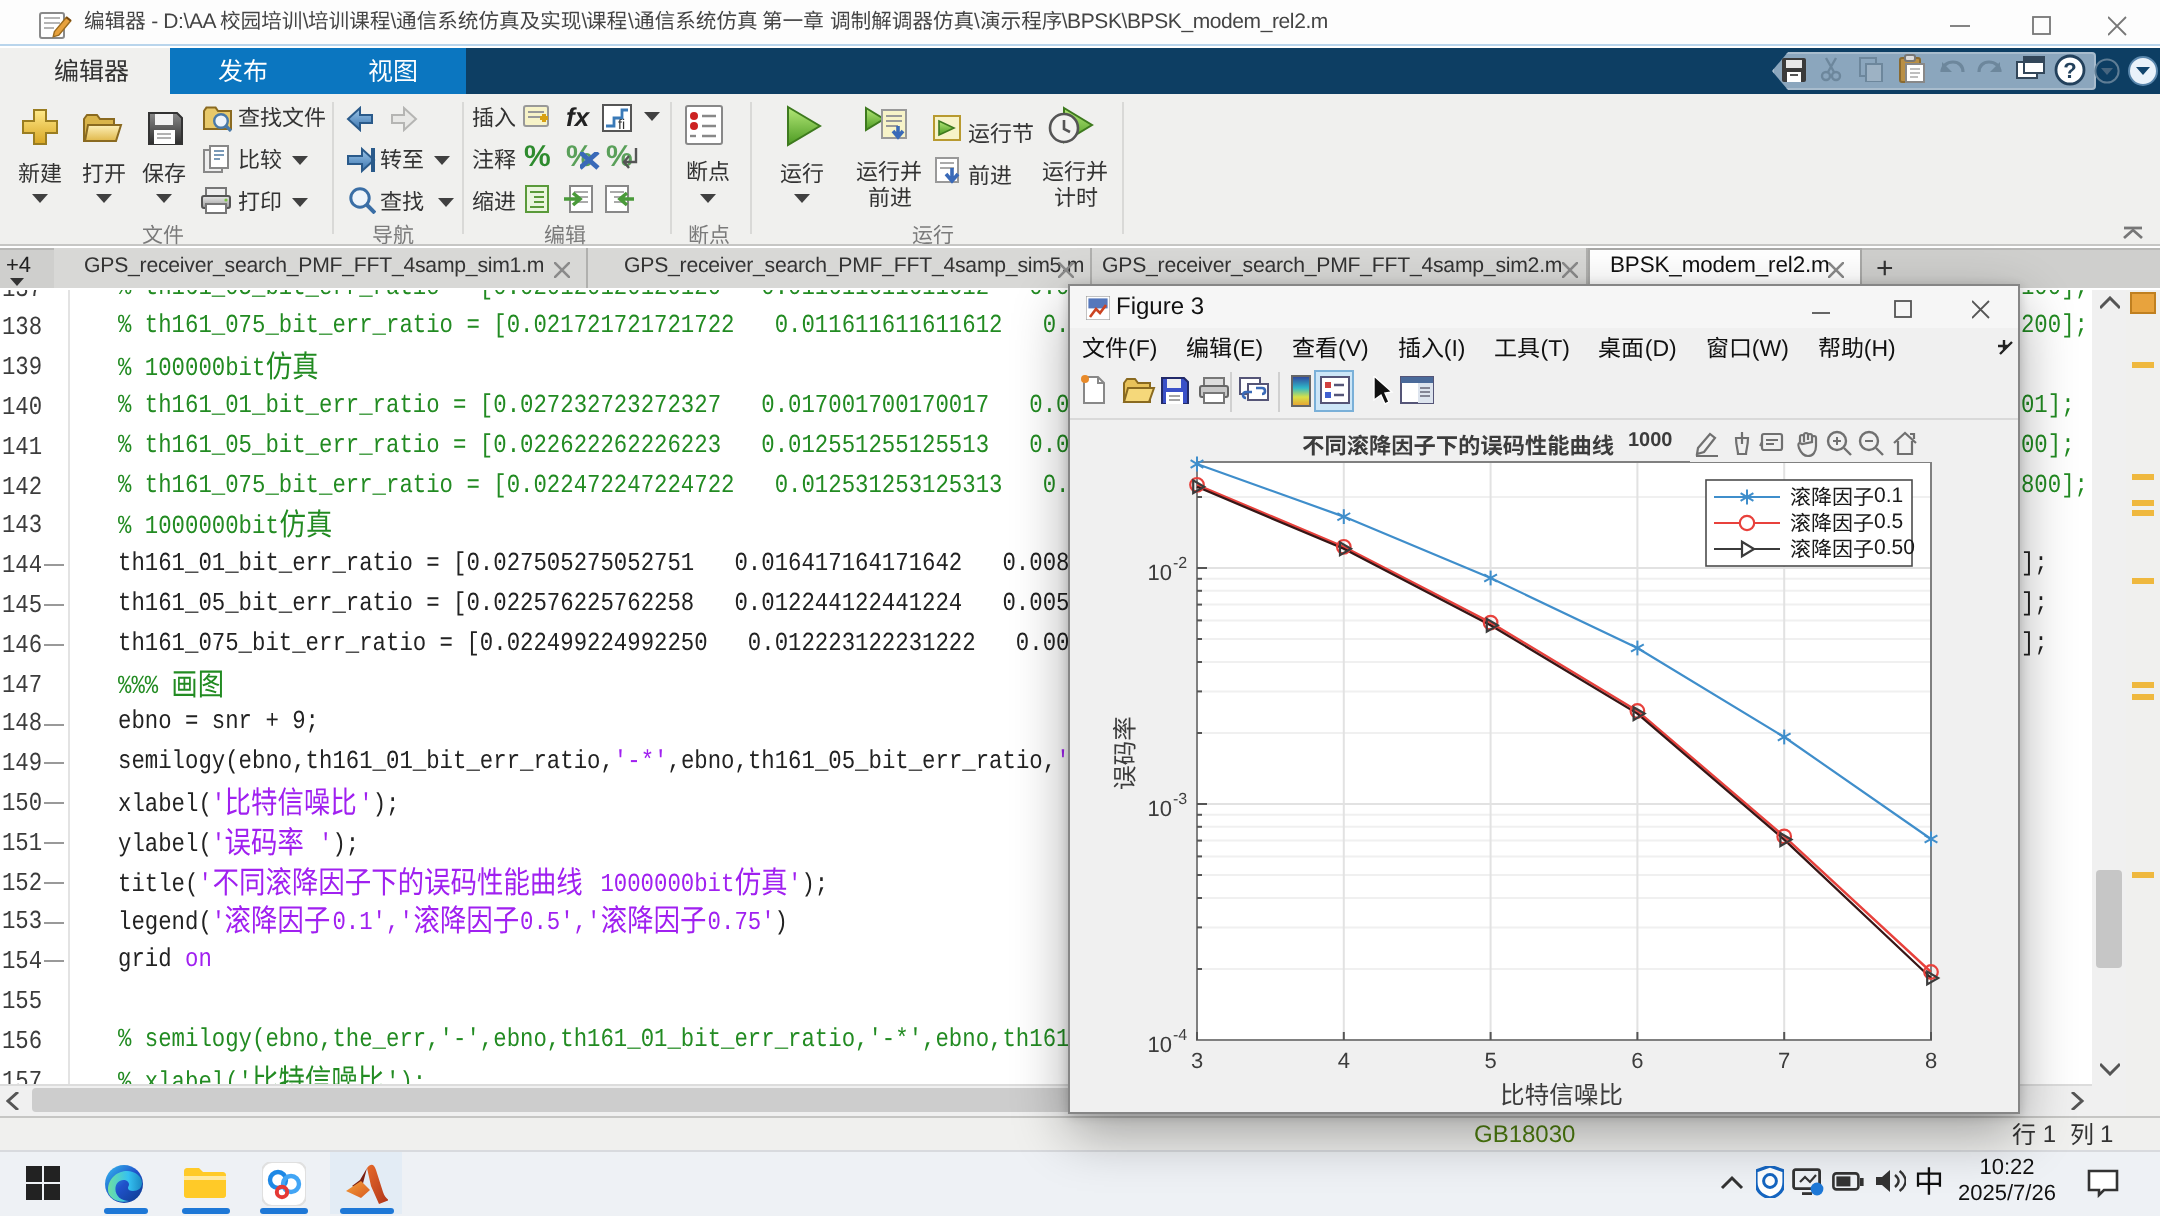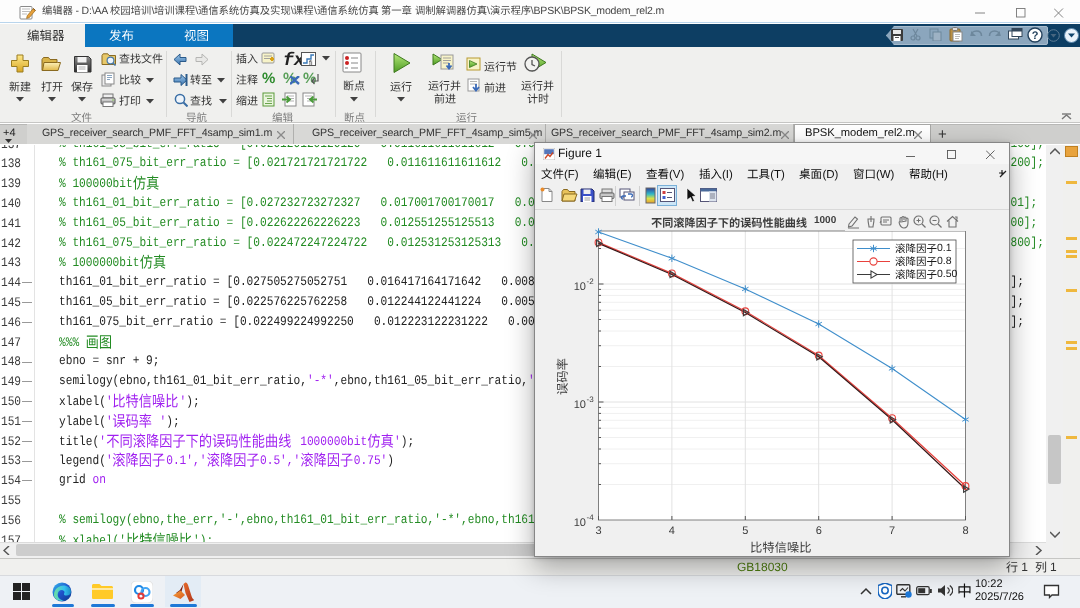--- a/index.html
+++ b/index.html
@@ -427,21 +427,21 @@
   </svg>
 <svg class="ab" style="left:236px;top:53px;" width="22" height="11" viewBox="0 0 2000 1000" fill="#333">
     <use href="#g63d2" transform="translate(0,880) scale(1,-1)"></use>
     <use href="#g5165" transform="translate(1000,880) scale(1,-1)"></use>
   </svg>
 <svg class="ab" style="left:261px;top:52px;" width="15" height="14" viewBox="0 0 15 14">
     <rect x="1" y="1" width="12" height="10" rx="1" fill="#f7f3c8" stroke="#999"></rect>
     <path d="M3 4h8M3 6.5h8" stroke="#999" stroke-width="0.9"></path>
     <path d="M9 7h4M11 5v4" stroke="#d8a012" stroke-width="2"></path>
   </svg>
-<div class="ab" style="left:283px;top:51px;font-size:18px;font-style:italic;color:#222;font-family:Liberation Mono, monospace"><b><i>fx</i></b></div>
+<div class="ab" style="left:283px;top:51px;font-size:13px;font-style:italic;color:#222;font-family:Liberation Sans, sans-serif"><b><i>fx</i></b></div>
 <svg class="ab" style="left:301px;top:52px;" width="15" height="14" viewBox="0 0 15 14">
     <rect x="0.5" y="0.5" width="14" height="13" fill="#fff" stroke="#555"></rect>
     <path d="M2 11 6 11 6 7 10 7 10 3 13 3" stroke="#3a7ab8" stroke-width="1.4" fill="none"></path>
     <text x="8" y="12.5" font-size="7" fill="#333" font-family="Liberation Sans">fi</text>
   </svg>
 <svg class="ab" style="left:322px;top:56px;" width="9" height="5" viewBox="0 0 9 5">
     <path d="M0 0h8L4 4.5z" fill="#404040"></path>
   </svg>
 <svg class="ab" style="left:236px;top:74px;" width="22" height="11" viewBox="0 0 2000 1000" fill="#333">
     <use href="#g6ce8" transform="translate(0,880) scale(1,-1)"></use>
@@ -771,32 +771,32 @@
     <rect x="2.2" y="2.2" width="7" height="5" fill="#333"></rect>
     <rect x="14" y="3" width="1.8" height="4" fill="#333"></rect>
   </svg>
 <svg class="ab" style="left:937px;top:584px;" width="16" height="13" viewBox="0 0 16 13">
     <path d="M1 4.5h3L8 1v11L4 8.5H1z" fill="#333"></path>
     <path d="M10.5 3.5c1.2 1 1.8 2 1.8 3s-.6 2-1.8 3M12.8 1.5c2 1.6 3 3.2 3 5s-1 3.4-3 5" stroke="#333" stroke-width="1.2" fill="none"></path>
   </svg>
 <svg class="ab" style="left:957px;top:583px;" width="15" height="15" viewBox="0 0 1000 1000" fill="#111">
     <use href="#g4e2d" transform="translate(0,880) scale(1,-1)"></use>
   </svg>
-<div class="ab" style="left:975px;top:578px;width:57px;text-align:left;font-size:11px;color:#111;line-height:13px">10:22<br>2025/7/26</div>
+<div class="ab" style="left:975px;top:578px;width:57px;text-align:center;font-size:11px;color:#111;line-height:13px">10:22<br>2025/7/26</div>
 <svg class="ab" style="left:1043px;top:584px;" width="17" height="15" viewBox="0 0 17 15">
     <path d="M1.5 1.5h14v9.5H9l-2.5 2.5v-2.5H1.5z" fill="#fff" stroke="#333" stroke-width="1.3"></path>
   </svg>
 <div class="ab" style="left:534px;top:142px;width:476px;height:415px;background:#f0f0f0;border:1px solid #868686;box-shadow:0 10px 26px rgba(0,0,0,.33),0 1px 5px rgba(0,0,0,.18);"></div>
 <div class="ab" style="left:535px;top:143px;width:474px;height:21px;background:#f6f6f6;"></div>
 <svg class="ab" style="left:543px;top:148px;" width="12" height="12" viewBox="0 0 12 12">
     <rect x="0" y="0" width="12" height="12" fill="#fff" stroke="#999" stroke-width="0.6"></rect>
     <rect x="1.2" y="1.2" width="9.6" height="5" fill="#5577bb"></rect>
     <path d="M2 10.5 5 6.5 7 8.5 10 4.5" stroke="#cc4422" stroke-width="1.3" fill="none"></path>
   </svg>
-<div class="ab" style="left:558px;top:146px;font-size:12px;color:#111">Figure 1</div>
+<div class="ab" style="left:558px;top:146px;font-size:12px;color:#111">Figure 3</div>
 <svg class="ab" style="left:906px;top:151px;" width="9" height="10" viewBox="0 0 9 10">
     <path d="M0 5.5h9" stroke="#555" stroke-width="0.9"></path>
   </svg>
 <svg class="ab" style="left:947px;top:150px;" width="9" height="10" viewBox="0 0 9 10">
     <rect x="0.5" y="0.5" width="8" height="8" fill="none" stroke="#555" stroke-width="0.9"></rect>
   </svg>
 <svg class="ab" style="left:986px;top:150px;" width="9" height="10" viewBox="0 0 9 10">
     <path d="M0 0.5 8.5 9M8.5 0.5 0 9" stroke="#555" stroke-width="0.9"></path>
   </svg>
 <div class="ab" style="left:541px;top:168px;font-size:11.5px;color:#111;white-space:nowrap"><span class="mi"><svg style="vertical-align:-2px" width="23.0" height="11.5" viewBox="0 0 2000 1000" fill="#111">
@@ -1015,21 +1015,21 @@
     <use href="#g56e0" transform="translate(2000,880) scale(1,-1)"></use>
     <use href="#g5b50" transform="translate(3000,880) scale(1,-1)"></use>
   </svg>
 <div class="ab" style="left:937px;top:242.0px;font-size:10.5px;color:#1a1a1a">0.1</div>
 <svg class="ab" style="left:895px;top:255.5px;" width="42.0" height="10.5" viewBox="0 0 4000 1000" fill="#1a1a1a">
     <use href="#g6eda" transform="translate(0,880) scale(1,-1)"></use>
     <use href="#g964d" transform="translate(1000,880) scale(1,-1)"></use>
     <use href="#g56e0" transform="translate(2000,880) scale(1,-1)"></use>
     <use href="#g5b50" transform="translate(3000,880) scale(1,-1)"></use>
   </svg>
-<div class="ab" style="left:937px;top:255.0px;font-size:10.5px;color:#1a1a1a">0.8</div>
+<div class="ab" style="left:937px;top:255.0px;font-size:10.5px;color:#1a1a1a">0.5</div>
 <svg class="ab" style="left:895px;top:268.5px;" width="42.0" height="10.5" viewBox="0 0 4000 1000" fill="#1a1a1a">
     <use href="#g6eda" transform="translate(0,880) scale(1,-1)"></use>
     <use href="#g964d" transform="translate(1000,880) scale(1,-1)"></use>
     <use href="#g56e0" transform="translate(2000,880) scale(1,-1)"></use>
     <use href="#g5b50" transform="translate(3000,880) scale(1,-1)"></use>
   </svg>
 <div class="ab" style="left:937px;top:268.0px;font-size:10.5px;color:#1a1a1a">0.50</div>
 <svg class="ab" style="left:650.5px;top:217.2px;" width="156.1" height="11.15" viewBox="0 0 14000 1000" fill="#3c3c3c">
     <use href="#b4e0d" transform="translate(0,880) scale(1,-1)"></use>
     <use href="#b540c" transform="translate(1000,880) scale(1,-1)"></use>

